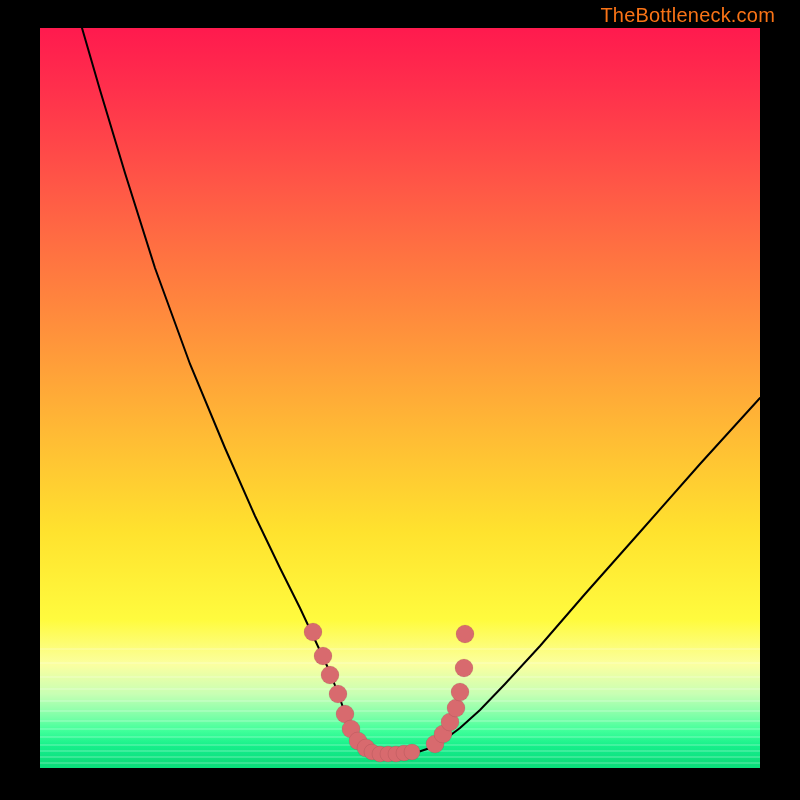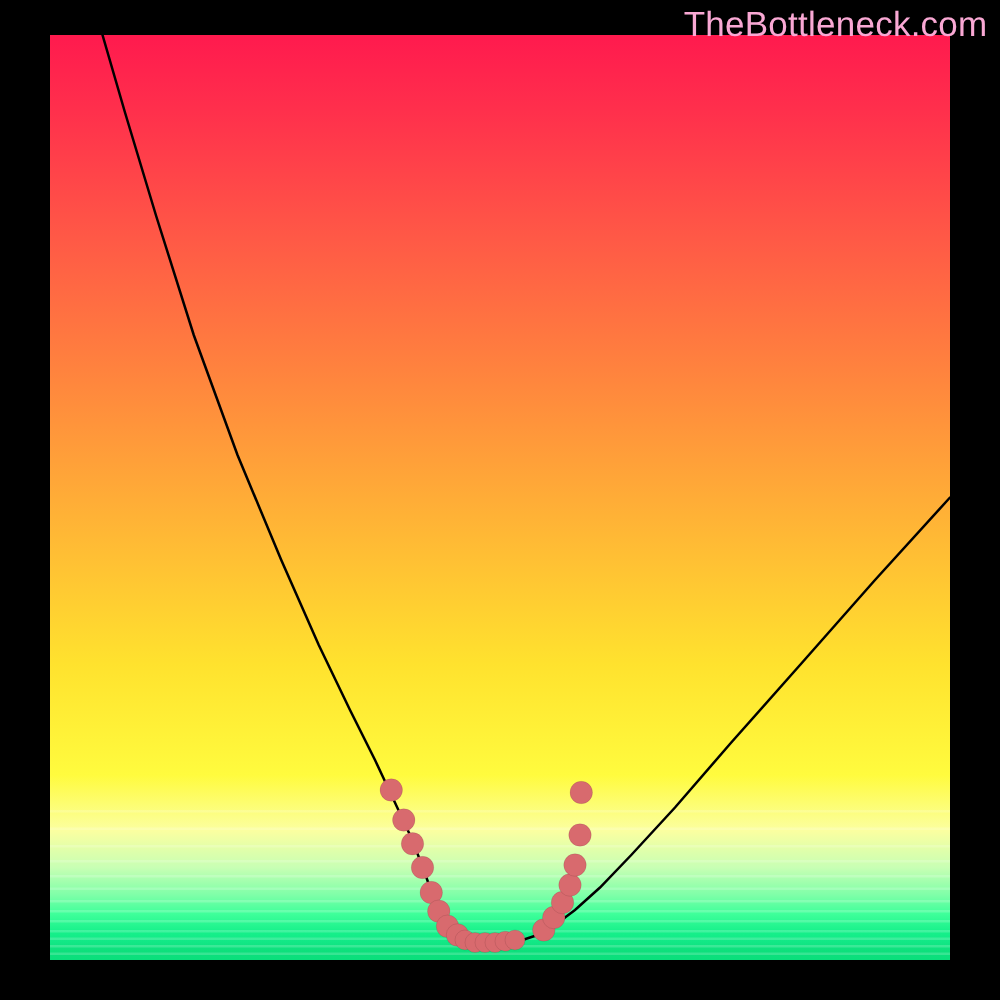--- a/index.html
+++ b/index.html
@@ -13,23 +13,23 @@
   }
   .stage {
     position: relative;
     width: 800px;
     height: 800px;
     background: #000;
   }
   .watermark {
     position: absolute;
     top: 4px;
-    right: 10px;
-    color: #f9a8d4;
-    font-size: 28px;
+    right: 25px;
+    color: #f97316;
+    font-size: 20px;
     font-weight: 500;
     letter-spacing: 0.2px;
     z-index: 20;
     user-select: none;
   }
   .plot-area {
     position: absolute;
     left: 40px;
     top: 28px;
     width: 720px;

